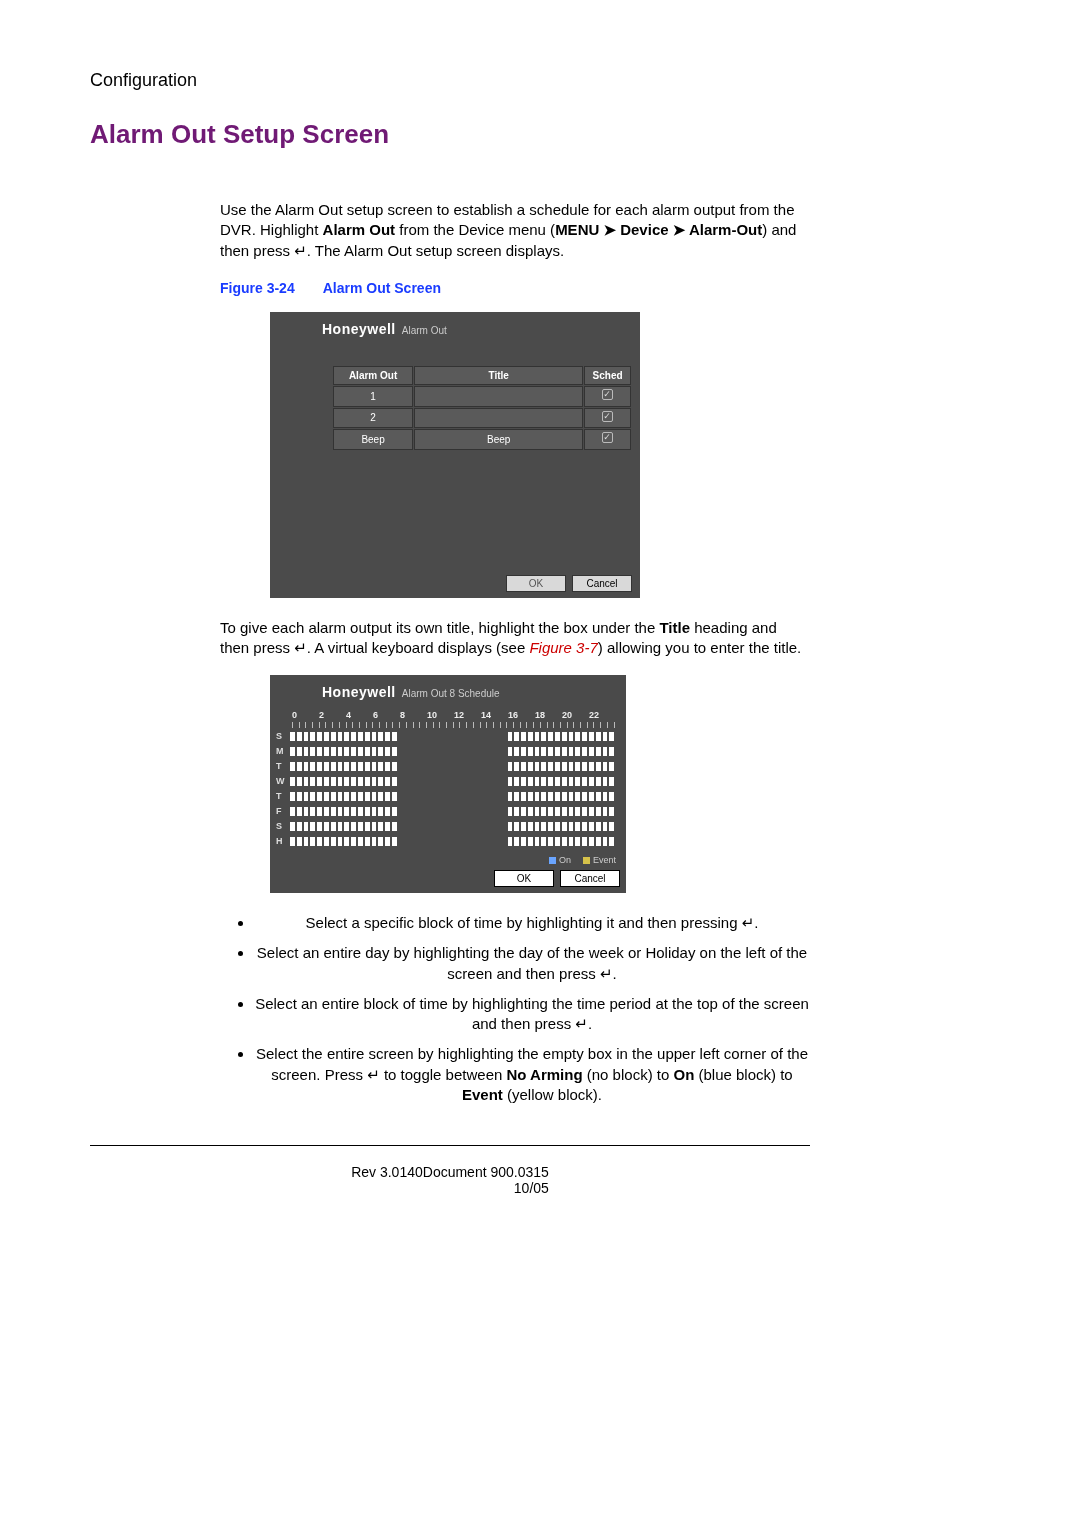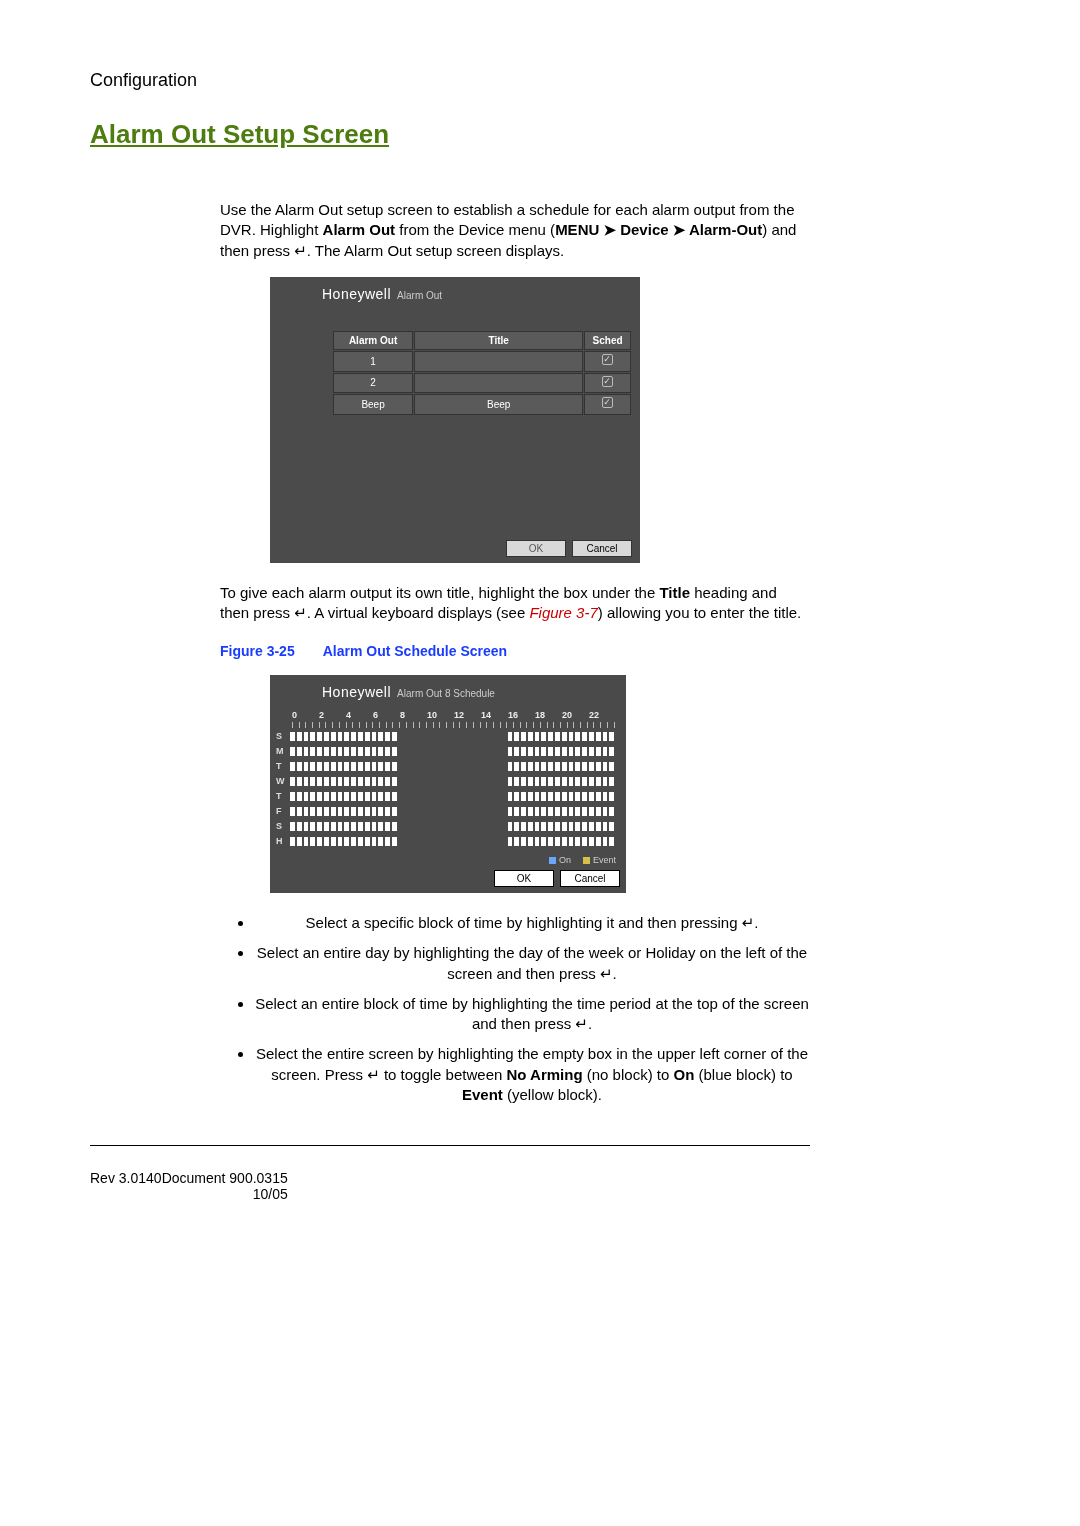--- a/index.html
+++ b/index.html
@@ -10,25 +10,24 @@
     margin: 0;
     padding: 70px 90px 40px 90px;
     width: 900px;
     box-sizing: border-box;
   }
   .section-label {
     font-size: 18px;
     margin-bottom: 28px;
   }
   h1.page-title {
-    color: #4d7c0f;
+    color: #701a75;
     font-size: 26px;
     font-weight: bold;
     margin: 0 0 50px 0;
-    text-decoration: underline;
   }
   .body-col {
     margin-left: 130px;
     line-height: 1.35;
   }
   .body-col p { margin: 16px 0 16px 0; }
   .figure-caption {
     color: #1a3cff;
     font-weight: bold;
     font-size: 14px;
@@ -49,21 +48,21 @@
     padding: 6px;
     box-sizing: border-box;
   }
   .dlg-header {
     display: flex;
     align-items: baseline;
     gap: 6px;
     margin-bottom: 26px;
     padding: 2px 0 0 2px;
   }
-  .dlg-brand { font-weight: normal; font-size: 14px; letter-spacing: 0.5px; padding-left: 44px; }
+  .dlg-brand { font-weight: bold; font-size: 14px; letter-spacing: 0.5px; padding-left: 44px; }
   .dlg-title { font-size: 10px; color: #ccc; }
   .dlg-table {
     width: 300px;
     margin-left: 56px;
     border-collapse: separate;
     border-spacing: 1px;
   }
   .dlg-table th, .dlg-table td {
     background: #5a5a5a;
     border: 1px solid #333;
@@ -188,40 +187,43 @@
     list-style: disc;
     padding-left: 34px;
     margin: 6px 0 0 0;
     text-align: center;
   }
   ul.bullets li { margin-bottom: 10px; }
 
   .footer {
     border-top: 1px solid #000;
     margin-top: 40px;
-    padding-top: 24px;
+    padding-top: 18px;
     display: flex;
-    justify-content: flex-start;
+    justify-content: center;
     font-size: 14px;
   }
   .footer .right { text-align: right; }
 </style>
 </head>
 <body>
 
 <div class="section-label">Configuration</div>
 
 <h1 class="page-title">Alarm Out Setup Screen</h1>
 
 <div class="body-col">
 
   <p>
     <span>Use the Alarm Out setup screen to establish a schedule for each alarm output from the DVR. Highlight </span><span class="bold">Alarm Out</span><span> from the Device menu (</span><span class="bold">MENU ➤ Device ➤ Alarm-Out</span><span>) and then press </span><span class="enter-sym">↵</span><span>. The Alarm Out setup screen displays.</span>
   </p>
 
+  <div class="figure-caption">
+    <span class="fig-num">Figure 3-24</span><span>Alarm Out Screen</span>
+  </div>
 
   <div class="dlg">
     <div class="dlg-header">
       <span class="dlg-brand">Honeywell</span>
       <span class="dlg-title">Alarm Out</span>
     </div>
     <table class="dlg-table">
       <tbody>
           <tr>
         <th class="c-alarm">Alarm Out</th>
@@ -250,23 +252,20 @@
       <div class="dlg-btn">OK</div>
       <div class="dlg-btn active">Cancel</div>
     </div>
   </div>
 
   <p>
     <span>To give each alarm output its own title, highlight the box under the </span><span class="bold">Title</span><span> heading and then press </span><span class="enter-sym">↵</span><span>. A virtual keyboard displays (see </span><span class="figure-ref">Figure 3-7</span><span>) allowing you to enter the title.</span>
   </p>
 
 
-  <div class="figure-caption">
-    <span class="fig-num">Figure 3-25</span><span>Alarm Out Schedule Screen</span>
-  </div>
 
   <div class="sched-dlg">
     <div class="dlg-header" style="margin-bottom:8px;">
       <span class="dlg-brand">Honeywell</span>
       <span class="dlg-title">Alarm Out 8 Schedule</span>
     </div>
     <div class="sched-hours" id="hours-row">
         <span>0</span>
         <span>2</span>
         <span>4</span>

